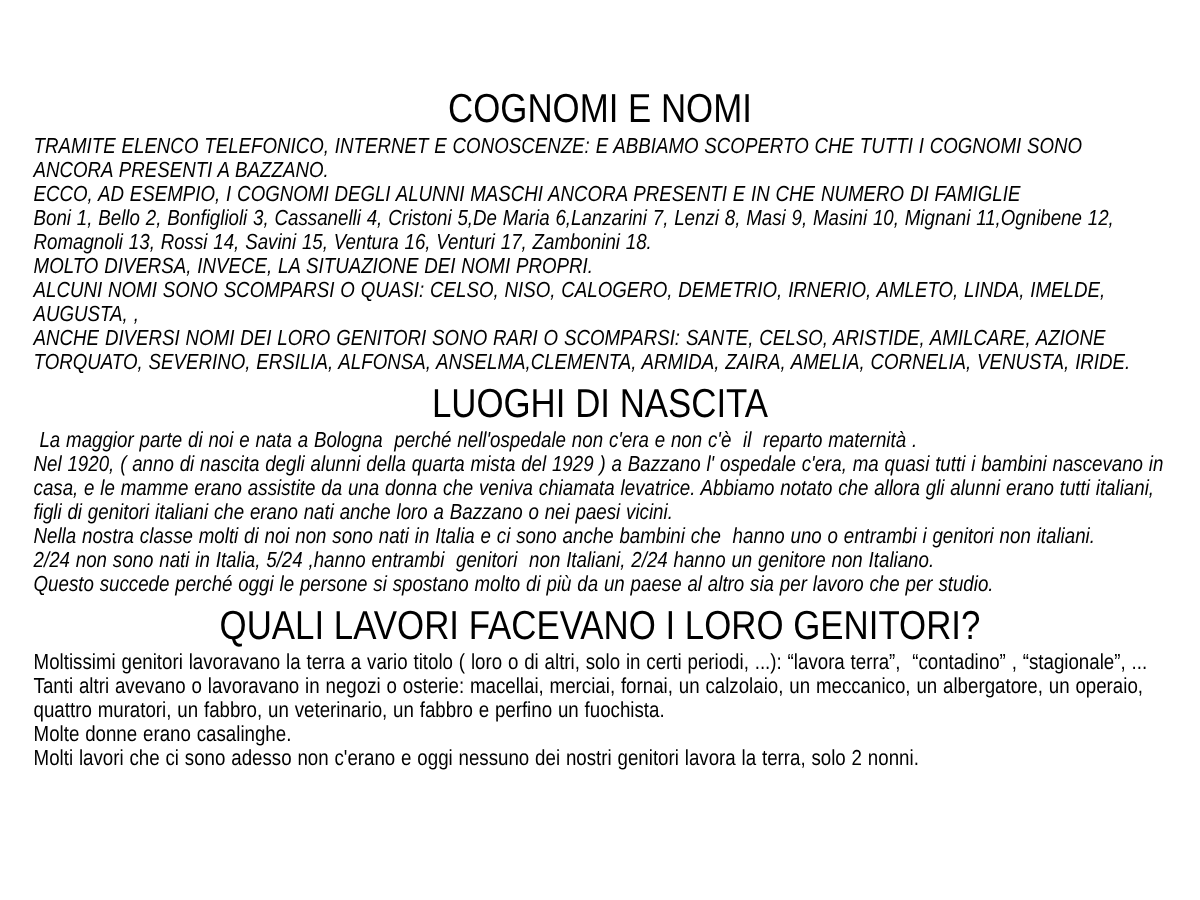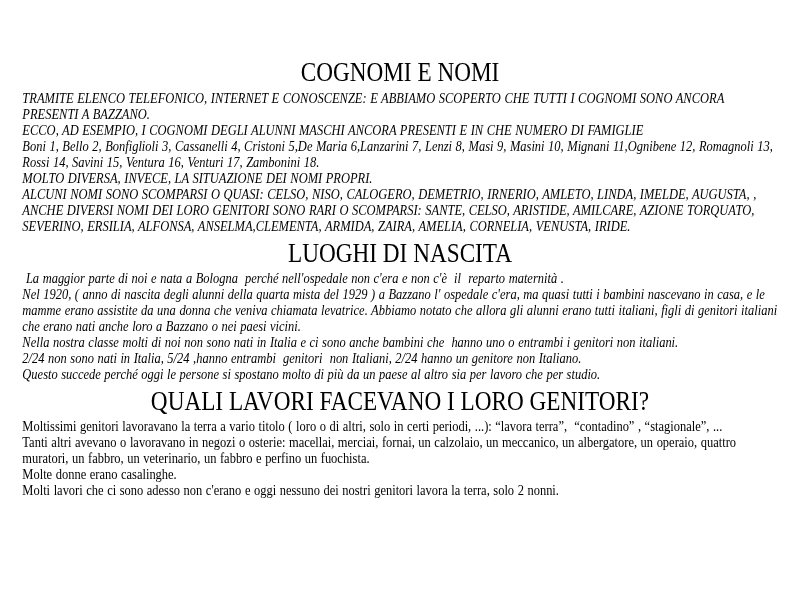--- a/index.html
+++ b/index.html
@@ -7,21 +7,21 @@
     padding: 0;
     background: #ffffff;
   }
   .page {
     position: relative;
     width: 800px;
     height: 600px;
     background: #ffffff;
     overflow: hidden;
     color: #000000;
-    font-family: Liberation Serif, serif;
+    font-family: Liberation Sans, sans-serif;
   }
   
   .condense {
     width: 930px;
     transform: scaleX(0.8602);
     transform-origin: 0 0;
     box-sizing: border-box;
     padding: 0 26px;
   }
   .doc-title {

